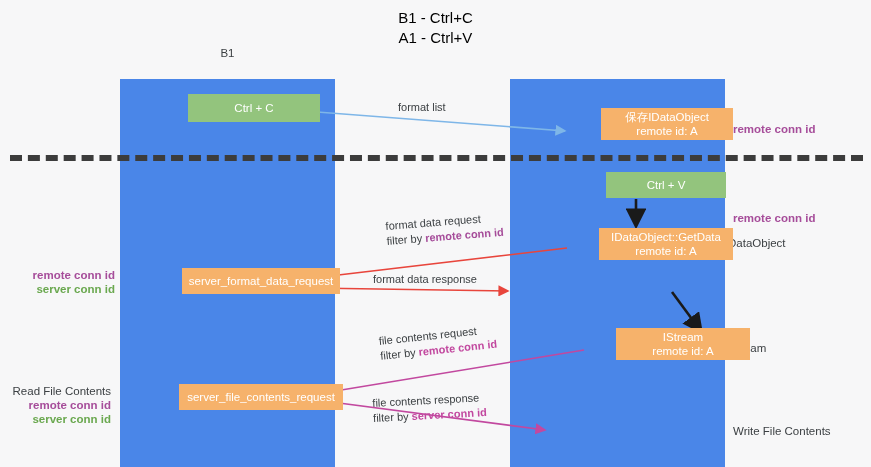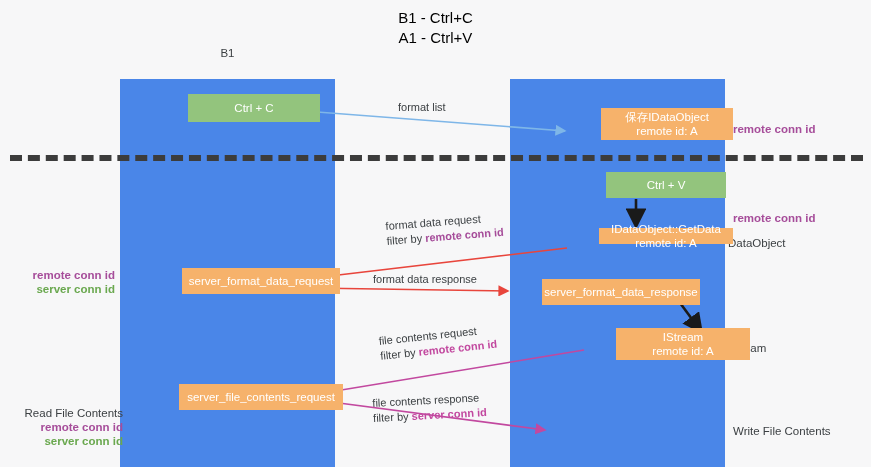--- a/index.html
+++ b/index.html
@@ -72,21 +72,21 @@
     z-index: 5;
     margin-left: 30px;
   }
   .node.green { background: #93c47d; }
   .node.orange { background: #f6b26b; }
   .node .l2 { display: block; }
 
   #n-ctrlc   { left: 158px; top: 94px;  width: 132px; height: 28px; }
   #n-idobj   { left: 571px; top: 108px; width: 132px; height: 32px; }
   #n-ctrlv   { left: 576px; top: 172px; width: 120px; height: 26px; }
-  #n-getdata { left: 569px; top: 228px; width: 134px; height: 16px; }
+  #n-getdata { left: 569px; top: 228px; width: 134px; height: 32px; }
   #n-sfdreq  { left: 152px; top: 268px; width: 158px; height: 26px; }
   #n-sfdres  { left: 512px; top: 279px; width: 158px; height: 26px; }
   #n-istream { left: 586px; top: 328px; width: 134px; height: 32px; }
   #n-sfcreq  { left: 149px; top: 384px; width: 164px; height: 26px; }
   #n-sfcres  { left: 549px; top: 417px; width: 158px; height: 26px; }
 
   
   .side-note {
     font-size: 11.5px;
     line-height: 15px;
@@ -103,21 +103,21 @@
   .left-note {
     font-size: 11.5px;
     line-height: 14px;
     text-align: right;
     width: 105px;
   }
   .left-note .purple { color: #a64d9a; font-weight: bold; display: block; }
   .left-note .green  { color: #6aa84f; font-weight: bold; display: block; }
   .left-note .plain  { color: #3c4043; display: block; }
   #ln-conn  { left: 10px; top: 268px; }
-  #ln-read  { left: 18px; top: 384px; margin-top: 22px; }
+  #ln-read  { left: 6px; top: 384px; }
 
   
   .edge-label {
     font-size: 11px;
     line-height: 15px;
     color: #3c4043;
     white-space: nowrap;
   }
   .edge-label b.purple { color: #a64d9a; }
   .edge-label b.pink   { color: #c2489f; }
@@ -200,23 +200,20 @@
 
   <div class="abs node orange" id="n-getdata">
     <span>IDataObject::GetData</span>
     <span class="l2">remote id: A</span>
   </div>
 
   <div class="abs node orange" id="n-sfdreq">
     <span>server_format_data_request</span>
   </div>
 
-  <div class="abs node orange" id="n-sfdres">
-    <span>server_format_data_response</span>
-  </div>
 
   <div class="abs node orange" id="n-istream">
     <span>IStream</span>
     <span class="l2">remote id: A</span>
   </div>
 
   <div class="abs node orange" id="n-sfcreq">
     <span>server_file_contents_request</span>
   </div>
 

